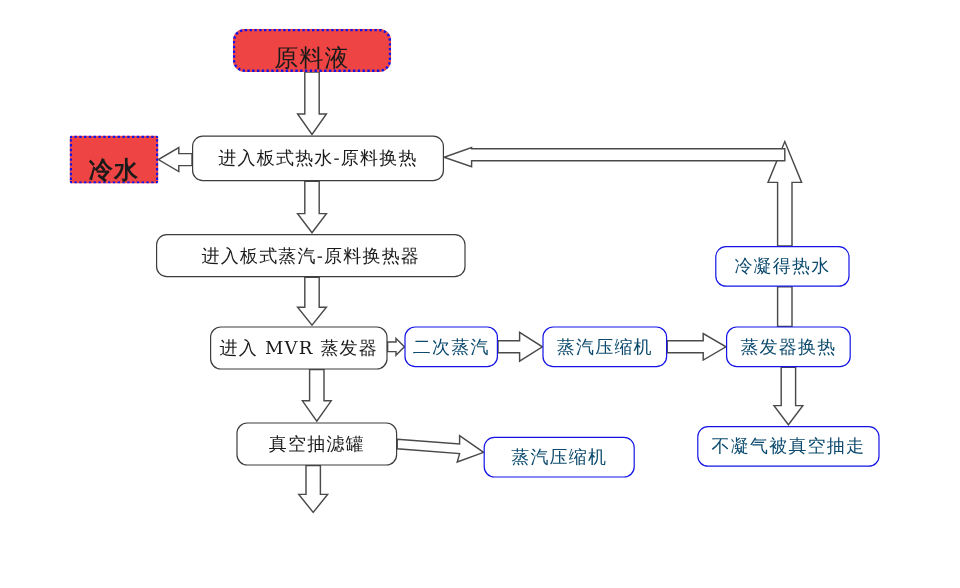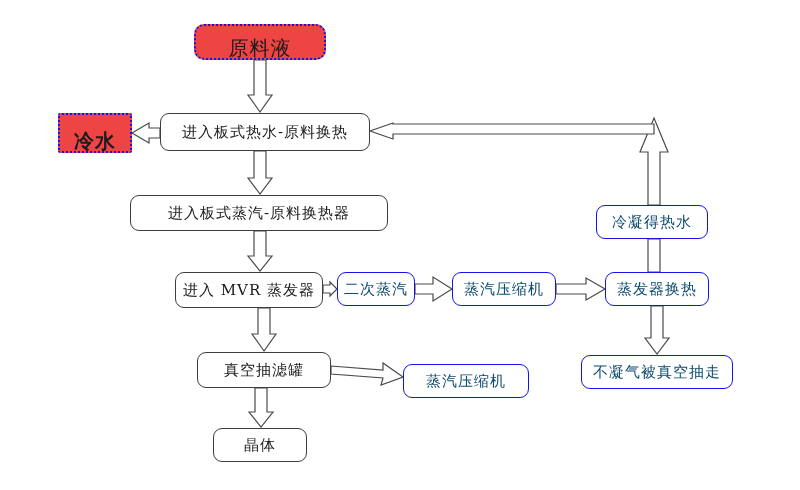--- a/index.html
+++ b/index.html
@@ -158,17 +158,14 @@
   </div>
 
   <div class="node proc" style="left:197px; top:352px; width:134px; height:36px;">
     <span class="lbl">真空抽滤罐</span>
   </div>
 
   <div class="node blue" style="left:403px; top:364px; width:126px; height:34px;">
     <span class="lbl">蒸汽压缩机</span>
   </div>
 
-  <div class="node proc" style="left:213px; top:428px; width:94px; height:34px;">
-    <span class="lbl">晶体</span>
-  </div>
 
 </div>
 
 </body></html>

